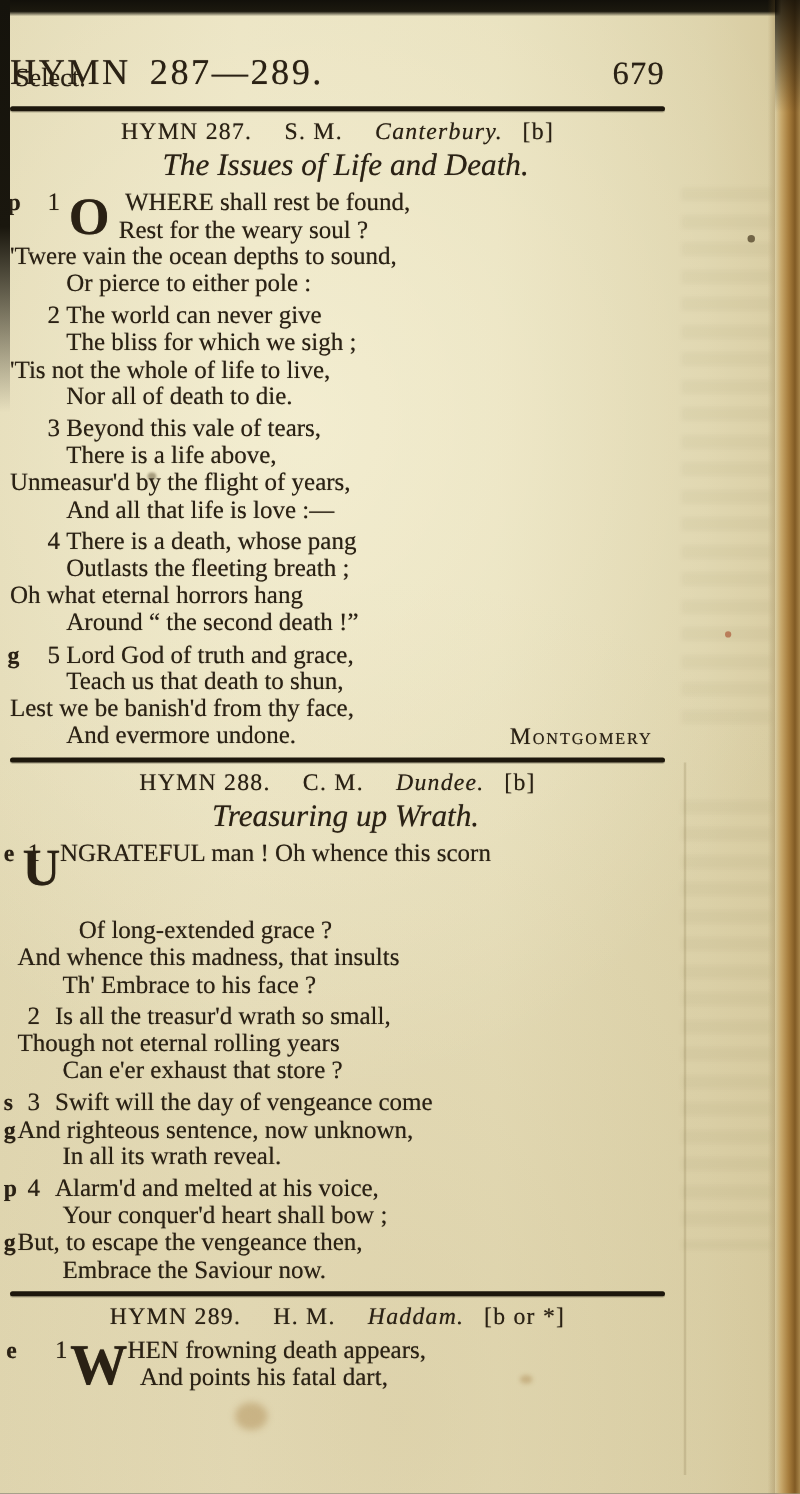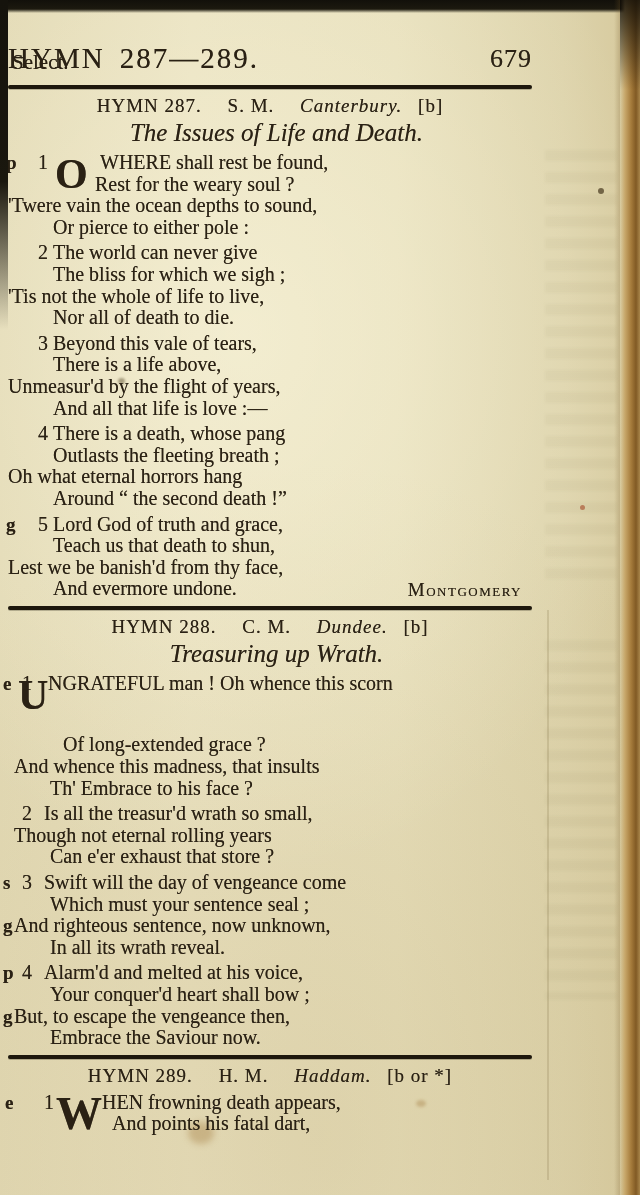--- a/index.html
+++ b/index.html
@@ -331,26 +331,20 @@
   </div>
 </div>
             <div class="verse">
   <div class="line i1">
     <span class="mletter">s</span>
     <span class="vnum">3</span>
     <span class="ltext">Swift will the day of vengeance come</span>
     
   </div>
 
-  <div class="line i2">
-    
-    
-    <span class="ltext">Which must your sentence seal ;</span>
-    
-  </div>
 
   <div class="line i0">
     <span class="mletter">g</span>
     
     <span class="ltext">And righteous sentence, now unknown,</span>
     
   </div>
 
   <div class="line i2">
     

